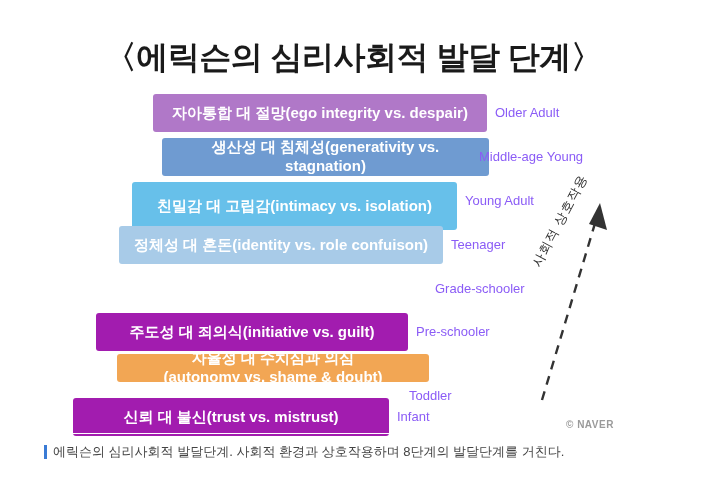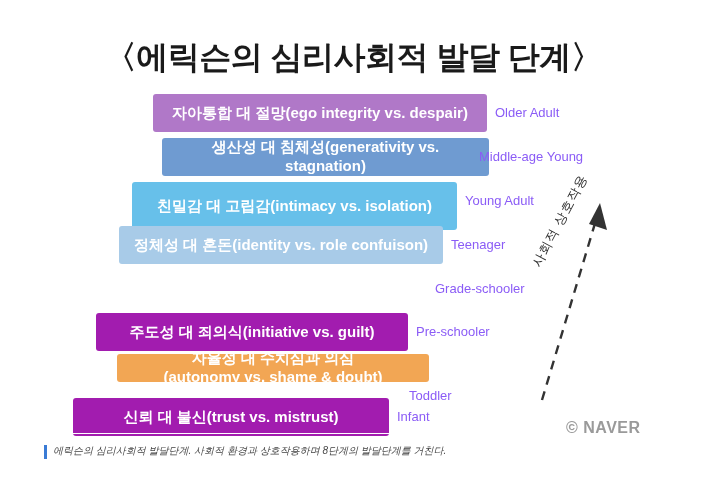--- a/index.html
+++ b/index.html
@@ -67,21 +67,21 @@
     color: #333333;
     transform: rotate(-62deg);
     transform-origin: left top;
     white-space: nowrap;
     letter-spacing: 1px;
   }
   .naver {
     position: absolute;
     left: 566px;
     top: 419px;
-    font-size: 16px;
+    font-size: 10px;
     color: #9a9a9a;
     font-weight: bold;
     letter-spacing: 0.5px;
   }
   .caption-wrap {
     position: absolute;
     left: 44px;
     top: 444px;
     width: 620px;
     display: flex;
@@ -89,24 +89,23 @@
   }
   .caption-bar {
     width: 3px;
     height: 14px;
     background: #3a7bd5;
     margin-right: 6px;
     margin-top: 1px;
     flex: 0 0 auto;
   }
   .caption-text {
-    font-size: 10px;
+    font-size: 13px;
     color: #444444;
     line-height: 1.3;
-    font-style: italic;
   }
   .divider {
     position: absolute;
     left: 0;
     top: 433px;
     width: 707px;
     height: 1px;
     background: #ffffff;
   }
 </style>

